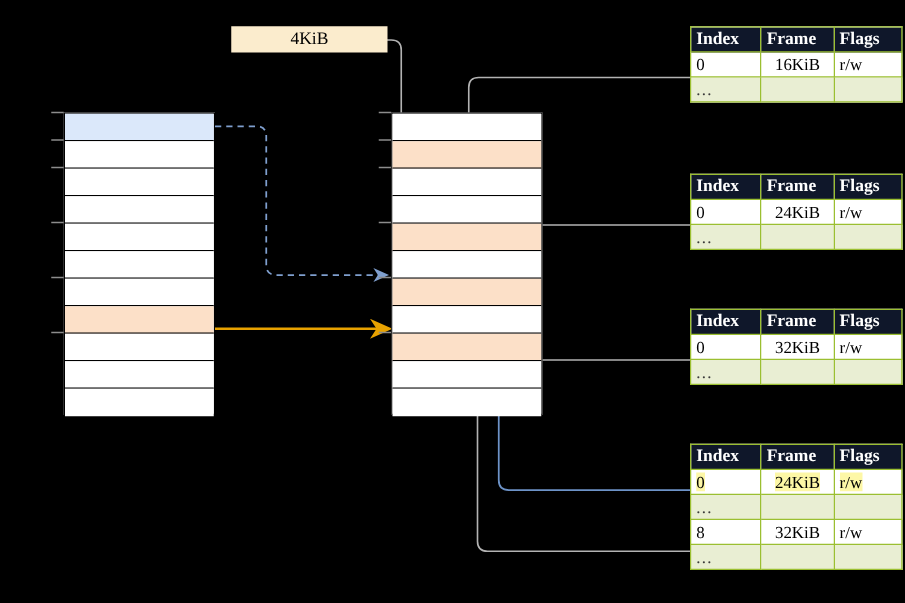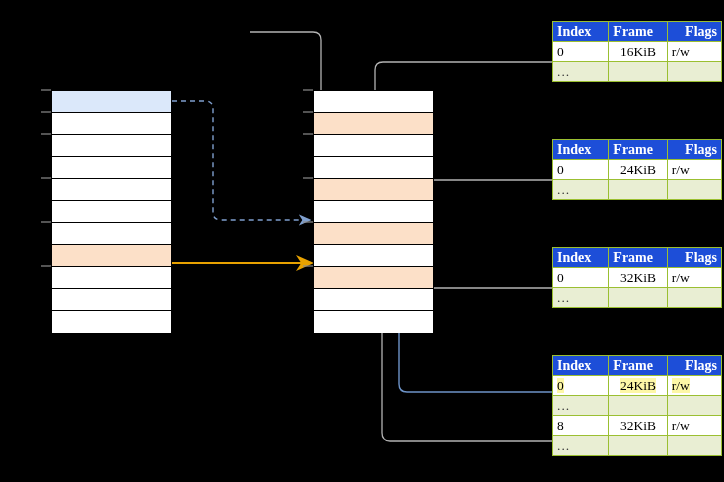--- a/index.html
+++ b/index.html
@@ -33,28 +33,28 @@
   
   .ptable{
     position:absolute;width:170px;border-collapse:collapse;
     border:1px solid #9bbf31;background:#fff;font-size:13.5px;
   }
   .ptable td,.ptable th{
     border:1px solid #9bbf31;padding:1px 4px;height:20px;
     box-sizing:border-box;text-align:left;white-space:nowrap;
   }
   .ptable th{
-    background:#1d4ed8;color:#fff;font-weight:bold;font-size:14px;
+    background:#0f172a;color:#fff;font-weight:bold;font-size:14px;
   }
   .ptable td.idx{width:56px;}
   .ptable td.frm{width:58px;text-align:center;}
   .ptable td.flg{width:54px;}
   .ptable th.idx{width:56px;}
   .ptable th.frm{width:58px;font-family:Liberation Serif, serif;}
-  .ptable th.flg{width:54px;text-align:right;}
+  .ptable th.flg{width:54px;}
   .ptable tr.ellip td{background:#e9eed3;color:#3a3a3a;letter-spacing:1px;}
   .hl{background:#fdf7a6 !important;}
 
   #tbl1{left:552px;top:21px;}
   #tbl2{left:552px;top:139px;}
   #tbl3{left:552px;top:247px;}
   #tbl4{left:552px;top:355px;}
 </style>
 </head>
 <body>
@@ -126,20 +126,23 @@
     </g>
 
     <g stroke="#9a9a9a" stroke-width="1">
       <line x1="552" y1="62" x2="638" y2="62"></line>
       <line x1="552" y1="180" x2="610" y2="180"></line>
       <line x1="552" y1="288" x2="610" y2="288"></line>
       <line x1="552" y1="441" x2="610" y2="441"></line>
     </g>
   </svg>
 
+  <div id="sizelabel">
+    <span>4KiB</span>
+  </div>
 
   <div id="leftcol" class="memcol">
       <div class="memrow blue"></div>
       <div class="memrow"></div>
       <div class="memrow"></div>
       <div class="memrow"></div>
       <div class="memrow"></div>
       <div class="memrow"></div>
       <div class="memrow"></div>
       <div class="memrow peach"></div>

